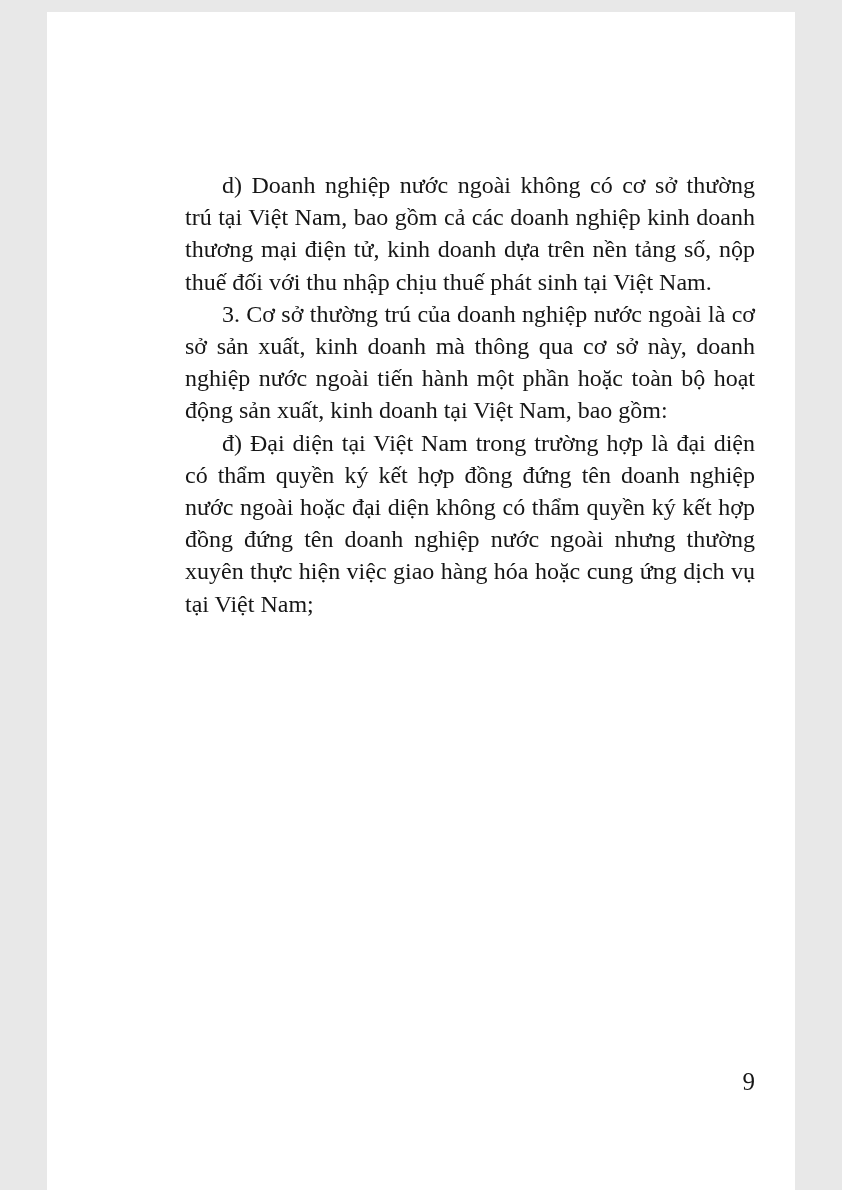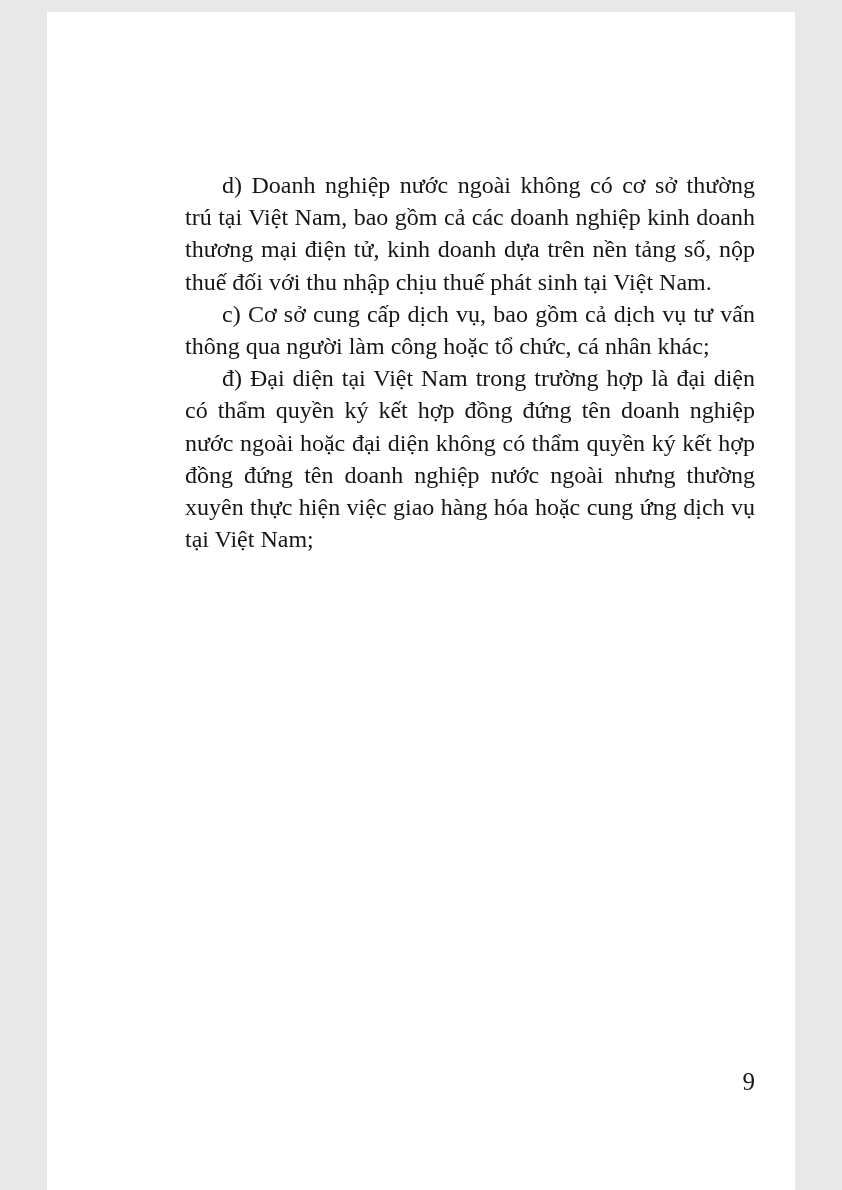--- a/index.html
+++ b/index.html
@@ -41,18 +41,18 @@
     font-size: 25px;
     line-height: 32px;
   }
 </style>
 </head>
 <body>
 
 <div class="page">
   <div class="text-block">
     <p>d) Doanh nghiệp nước ngoài không có cơ sở thường trú tại Việt Nam, bao gồm cả các doanh nghiệp kinh doanh thương mại điện tử, kinh doanh dựa trên nền tảng số, nộp thuế đối với thu nhập chịu thuế phát sinh tại Việt Nam.</p>
-    <p>c) Cơ sở cung cấp dịch vụ, bao gồm cả dịch vụ tư vấn thông qua người làm công hoặc tổ chức, cá nhân khác;</p>
+    <p>3. Cơ sở thường trú của doanh nghiệp nước ngoài là cơ sở sản xuất, kinh doanh mà thông qua cơ sở này, doanh nghiệp nước ngoài tiến hành một phần hoặc toàn bộ hoạt động sản xuất, kinh doanh tại Việt Nam, bao gồm:</p>
     <p>đ) Đại diện tại Việt Nam trong trường hợp là đại diện có thẩm quyền ký kết hợp đồng đứng tên doanh nghiệp nước ngoài hoặc đại diện không có thẩm quyền ký kết hợp đồng đứng tên doanh nghiệp nước ngoài nhưng thường xuyên thực hiện việc giao hàng hóa hoặc cung ứng dịch vụ tại Việt Nam;</p>
   </div>
 
   <div class="page-number">9</div>
 </div>
 
 </body></html>

